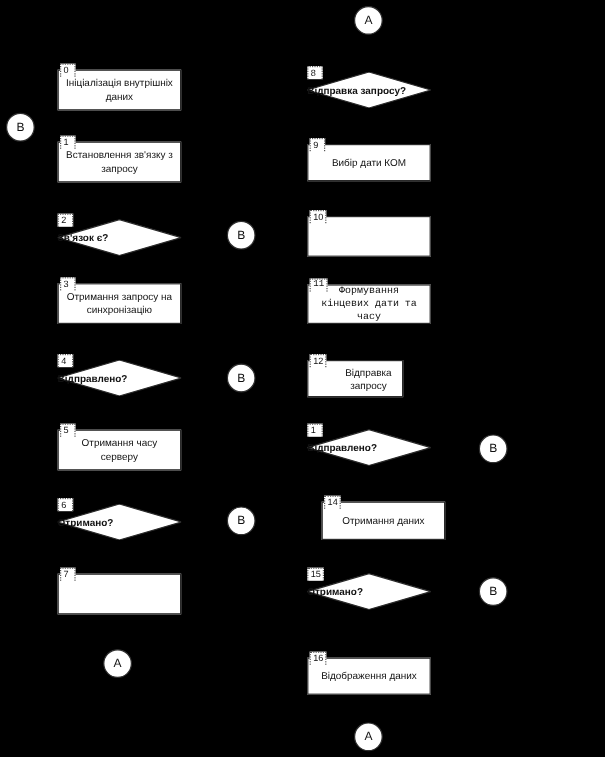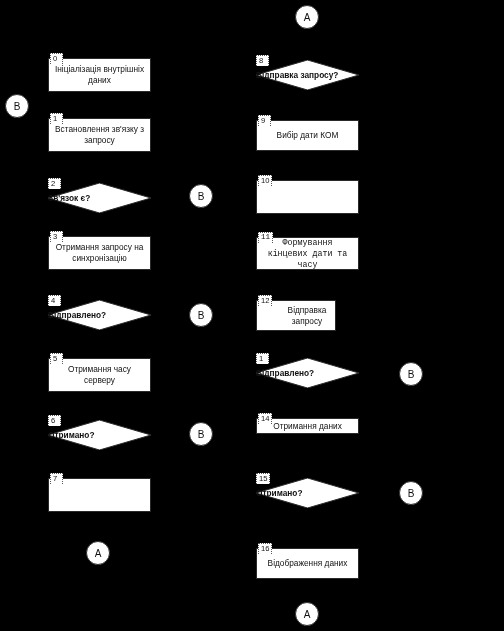--- a/index.html
+++ b/index.html
@@ -226,21 +226,21 @@
       </div>
       <div class="diamond-wrap" style="left: 256px; top: 358px; width: 103px; height: 30px;">
         <svg class="diamond-shape" viewBox="0 0 103 30" preserveAspectRatio="none">
           <polygon points="0,15 51.5,0 103,15 51.5,30" fill="#ffffff" stroke="#2a2a2a" stroke-width="1"></polygon>
         </svg>
         <div class="diamond-label">
           <span>Відправлено?</span>
         </div>
         <span class="num">1</span>
       </div>
-      <div class="node box" style="left: 256px; top: 418px; width: 103px; height: 16px;">
+      <div class="node box" style="left: 268px; top: 418px; width: 103px; height: 32px;">
         <span class="num">14</span>
         <span>Отримання даних</span>
       </div>
       <div class="diamond-wrap" style="left: 256px; top: 478px; width: 103px; height: 30px;">
         <svg class="diamond-shape" viewBox="0 0 103 30" preserveAspectRatio="none">
           <polygon points="0,15 51.5,0 103,15 51.5,30" fill="#ffffff" stroke="#2a2a2a" stroke-width="1"></polygon>
         </svg>
         <div class="diamond-label">
           <span>Отримано?</span>
         </div>

